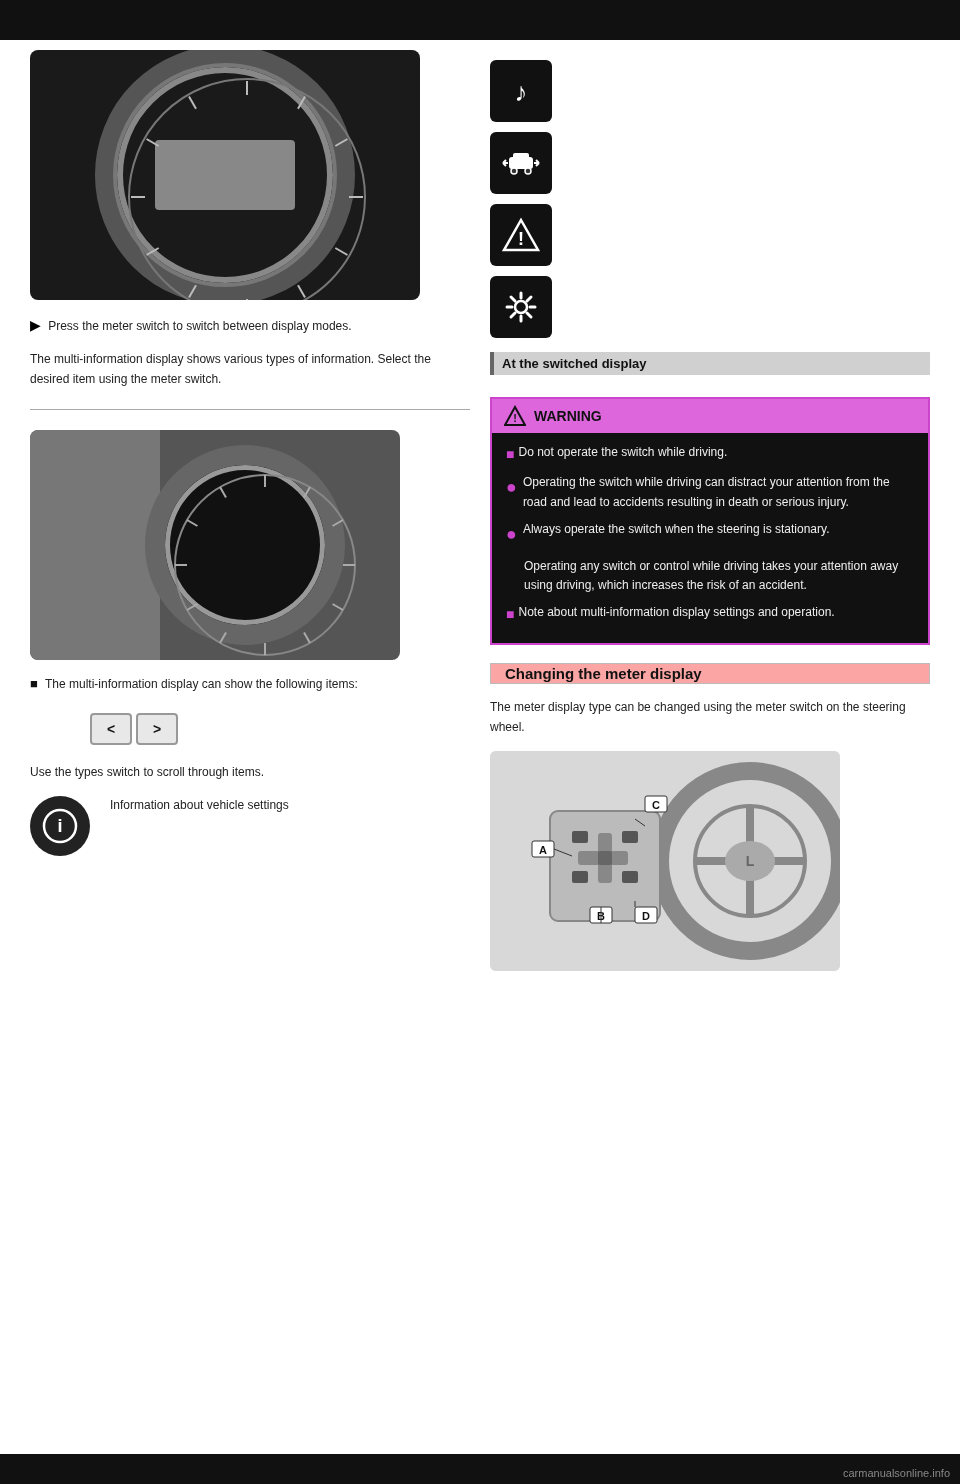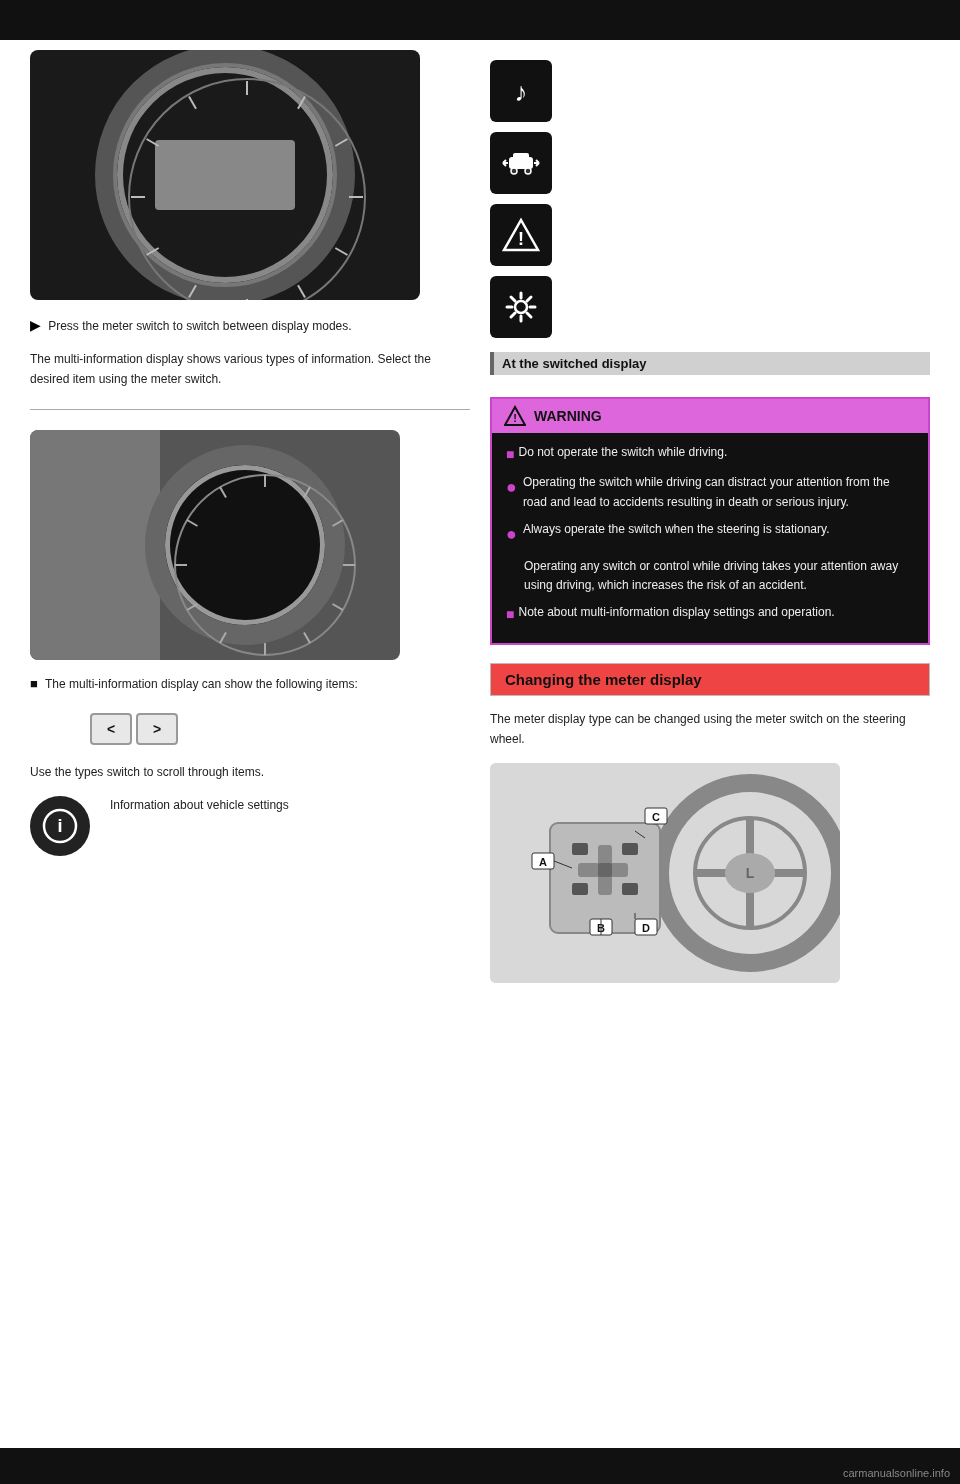--- a/index.html
+++ b/index.html
@@ -16,21 +16,21 @@
     
     .top-bar {
       width: 100%;
       height: 40px;
       background: #111;
     }
 
     
     .bottom-bar {
       width: 100%;
-      height: 36px;
+      height: 30px;
       background: #111;
       position: absolute;
       bottom: 0;
     }
 
     .watermark {
       position: absolute;
       bottom: 5px;
       right: 10px;
       color: #888;
@@ -249,23 +249,23 @@
     }
 
     .warning-line {
       display: flex;
       align-items: flex-start;
       margin-bottom: 8px;
     }
 
     
     .section-heading {
-      background: #ef4444;
+      background: #fca5a5;
       border: 1px solid #bbb;
-      padding: 7px 14px;
+      padding: 1px 14px;
       font-size: 15px;
       font-weight: bold;
       color: #111;
       margin-top: 4px;
     }
 
     
     .steering-img {
       width: 350px;
       height: 220px;

